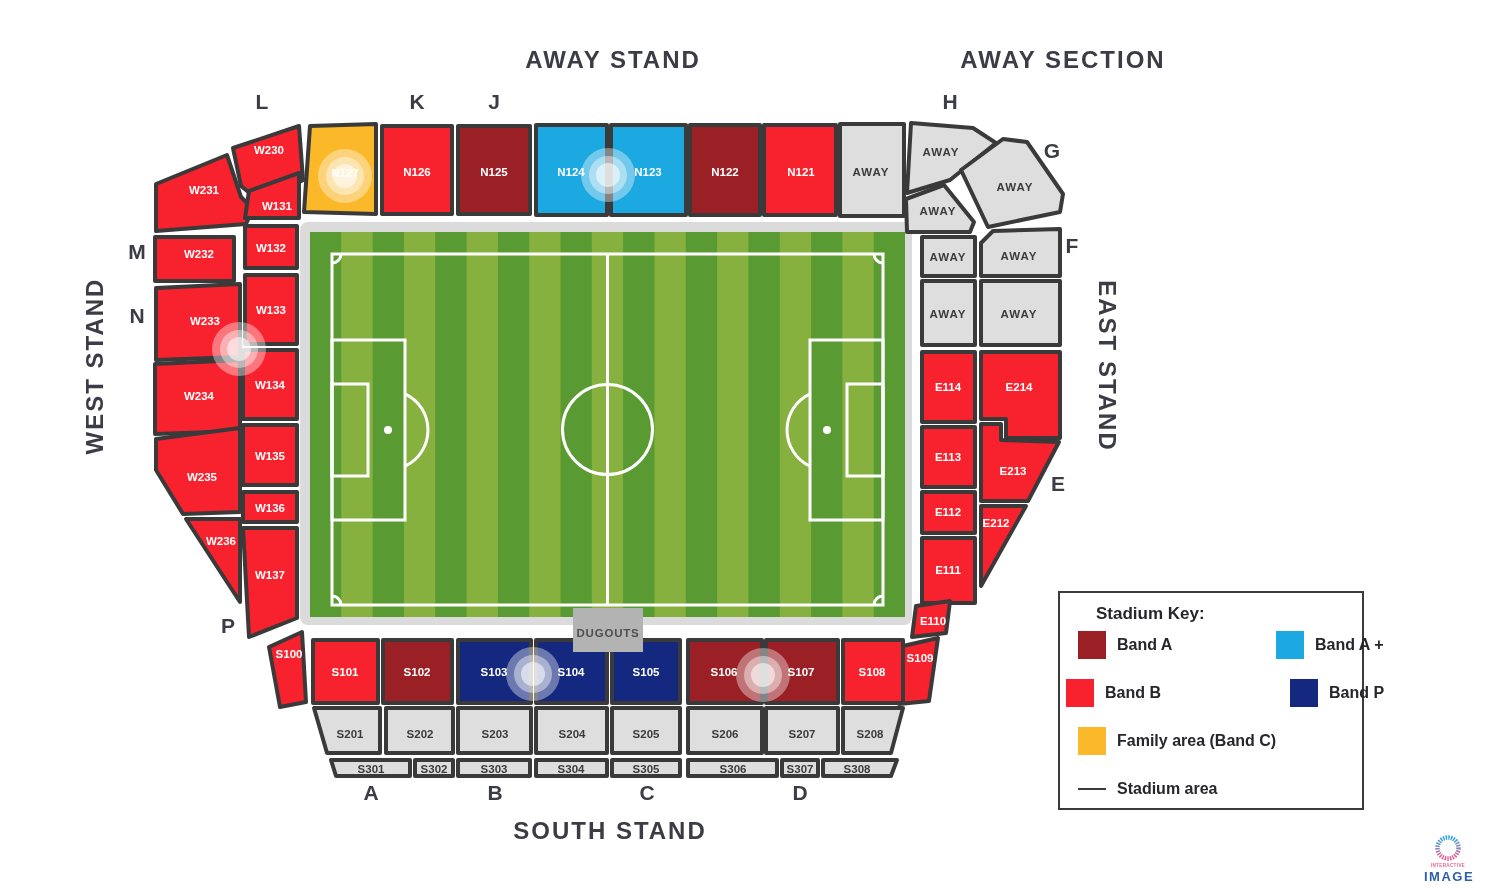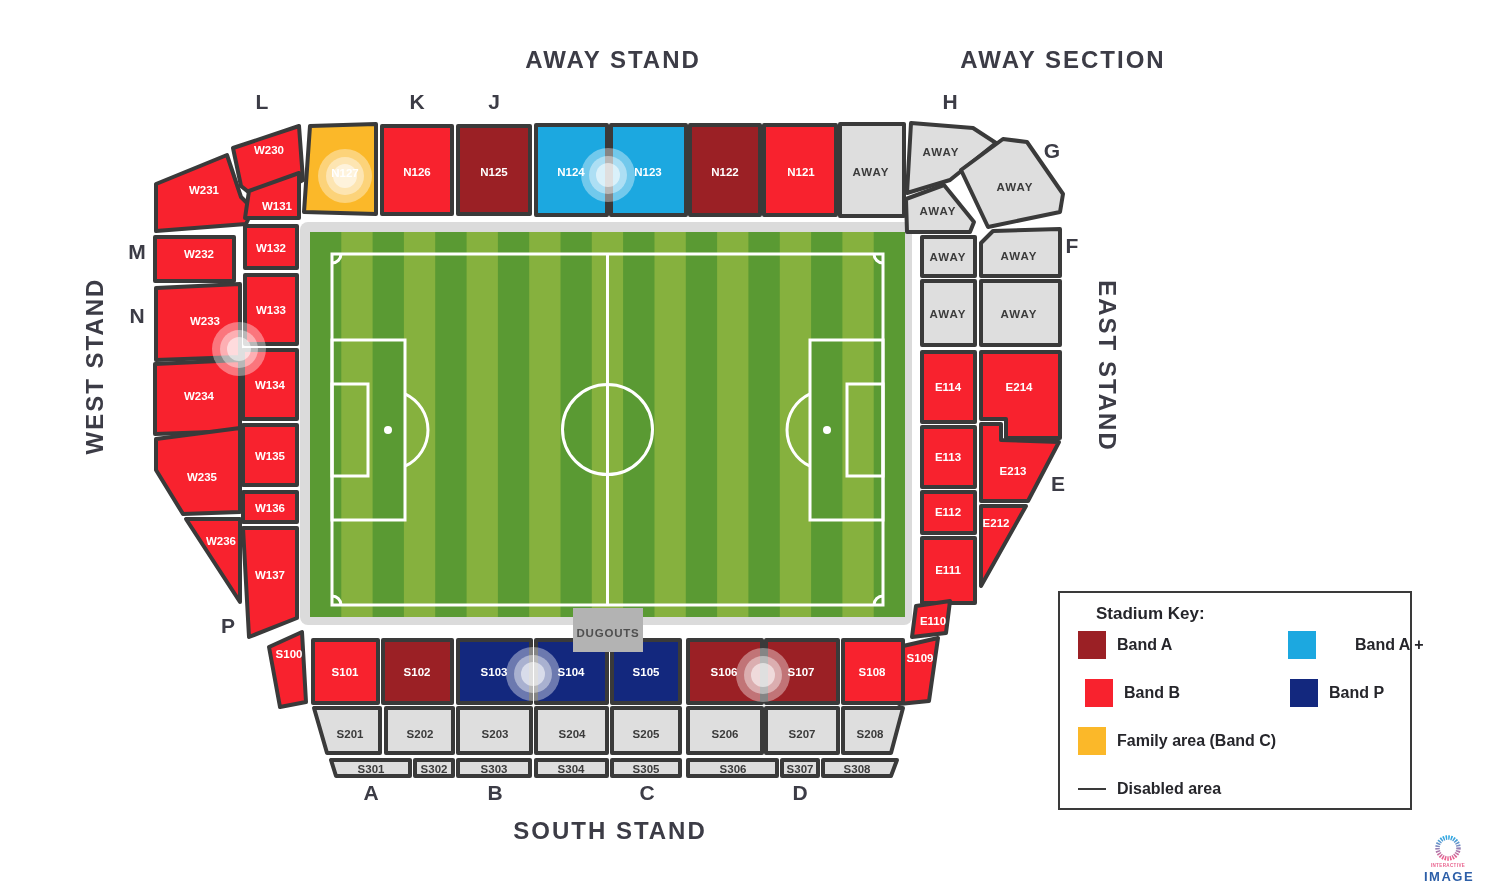--- a/index.html
+++ b/index.html
@@ -16,21 +16,21 @@
   .s3{font-size:11px;}
   .dg{font-size:10.5px;letter-spacing:.8px;fill:#4F4F4F;}
   
   .stand-title{position:absolute;font-weight:700;font-size:24px;color:#3C3C46;
                letter-spacing:2px;white-space:nowrap;transform:translate(-50%,-50%);}
   .vert-w{transform:translate(-50%,-50%) rotate(-90deg);}
   .vert-e{transform:translate(-50%,-50%) rotate(90deg);}
   .blk{position:absolute;font-weight:700;font-size:21px;color:#3C3C46;
        transform:translate(-50%,-50%);}
   
-  .legend{position:absolute;left:1058px;top:591px;width:354px;height:219px;
+  .legend{position:absolute;left:1058px;top:591px;width:306px;height:219px;
           background:#ffffff;border:2px solid #3A3A3A;box-sizing:border-box;}
   .lg-title{position:absolute;left:36px;top:11px;font-size:17px;font-weight:700;color:#26262B;}
   .lg-item{position:absolute;display:flex;align-items:center;height:28px;}
   .sw{display:inline-block;width:28px;height:28px;margin-right:11px;}
   .sw-line{display:inline-block;width:28px;height:2px;background:#3A3A3A;margin-right:11px;}
   .lg-lbl{font-size:16px;font-weight:700;color:#26262B;white-space:nowrap;}
   
   .logo{position:absolute;left:1424px;top:833px;width:48px;text-align:center;line-height:1;}
   .logo-t1{font-size:4.5px;font-weight:700;color:#E9608C;letter-spacing:.4px;margin-top:1px;}
   .logo-t2{font-size:13px;font-weight:700;color:#2D5FA8;letter-spacing:1.5px;margin-top:1px;}
@@ -261,39 +261,39 @@
 <div class="blk" style="left:495px;top:793px;">B</div>
 <div class="blk" style="left:647px;top:793px;">C</div>
 <div class="blk" style="left:800px;top:793px;">D</div>
 
 <div class="legend">
   <div class="lg-title">Stadium Key:</div>
   <div class="lg-item" style="left:18px;top:38px;">
     <span class="sw" style="background: rgb(155, 32, 37);"></span>
     <span class="lg-lbl">Band A</span>
   </div>
-  <div class="lg-item" style="left:228px;top:38px;gap:28px;">
+  <div class="lg-item" style="left:216px;top:38px;">
     <span class="sw" style="background: rgb(28, 168, 224);"></span>
     <span class="lg-lbl">Band A +</span>
   </div>
-  <div class="lg-item" style="left:25px;top:86px;">
+  <div class="lg-item" style="left:6px;top:86px;">
     <span class="sw" style="background: rgb(248, 34, 46);"></span>
     <span class="lg-lbl">Band B</span>
   </div>
   <div class="lg-item" style="left:230px;top:86px;">
     <span class="sw" style="background: rgb(19, 40, 126);"></span>
     <span class="lg-lbl">Band P</span>
   </div>
   <div class="lg-item" style="left:18px;top:134px;">
     <span class="sw" style="background: rgb(251, 184, 41);"></span>
     <span class="lg-lbl">Family area (Band C)</span>
   </div>
   <div class="lg-item" style="left:18px;top:182px;">
     <span class="sw-line"></span>
-    <span class="lg-lbl">Disabled area</span>
+    <span class="lg-lbl">Stadium area</span>
   </div>
 </div>
 
 <div class="logo">
   <svg width="30" height="30" style="position:static;display:block;margin:0 auto;">
     <defs>
       <linearGradient id="lgrad" x1="0" y1="0" x2="0" y2="1">
         <stop offset="0" stop-color="#2FA8E1"></stop>
         <stop offset="1" stop-color="#EE5F8E"></stop>
       </linearGradient>

